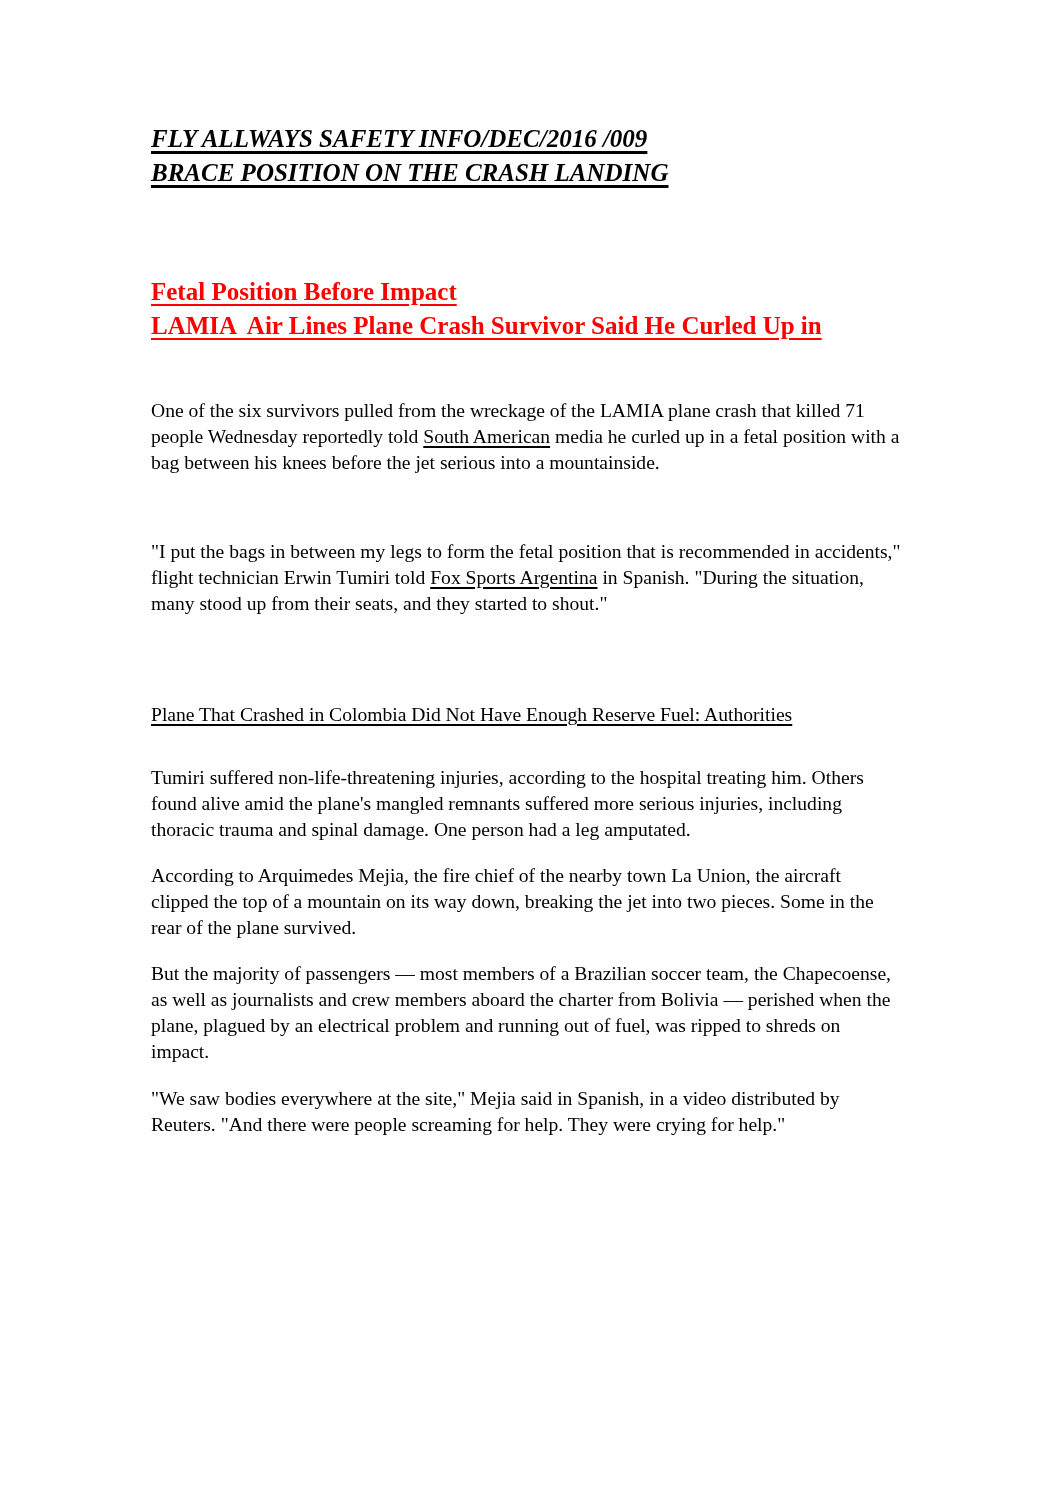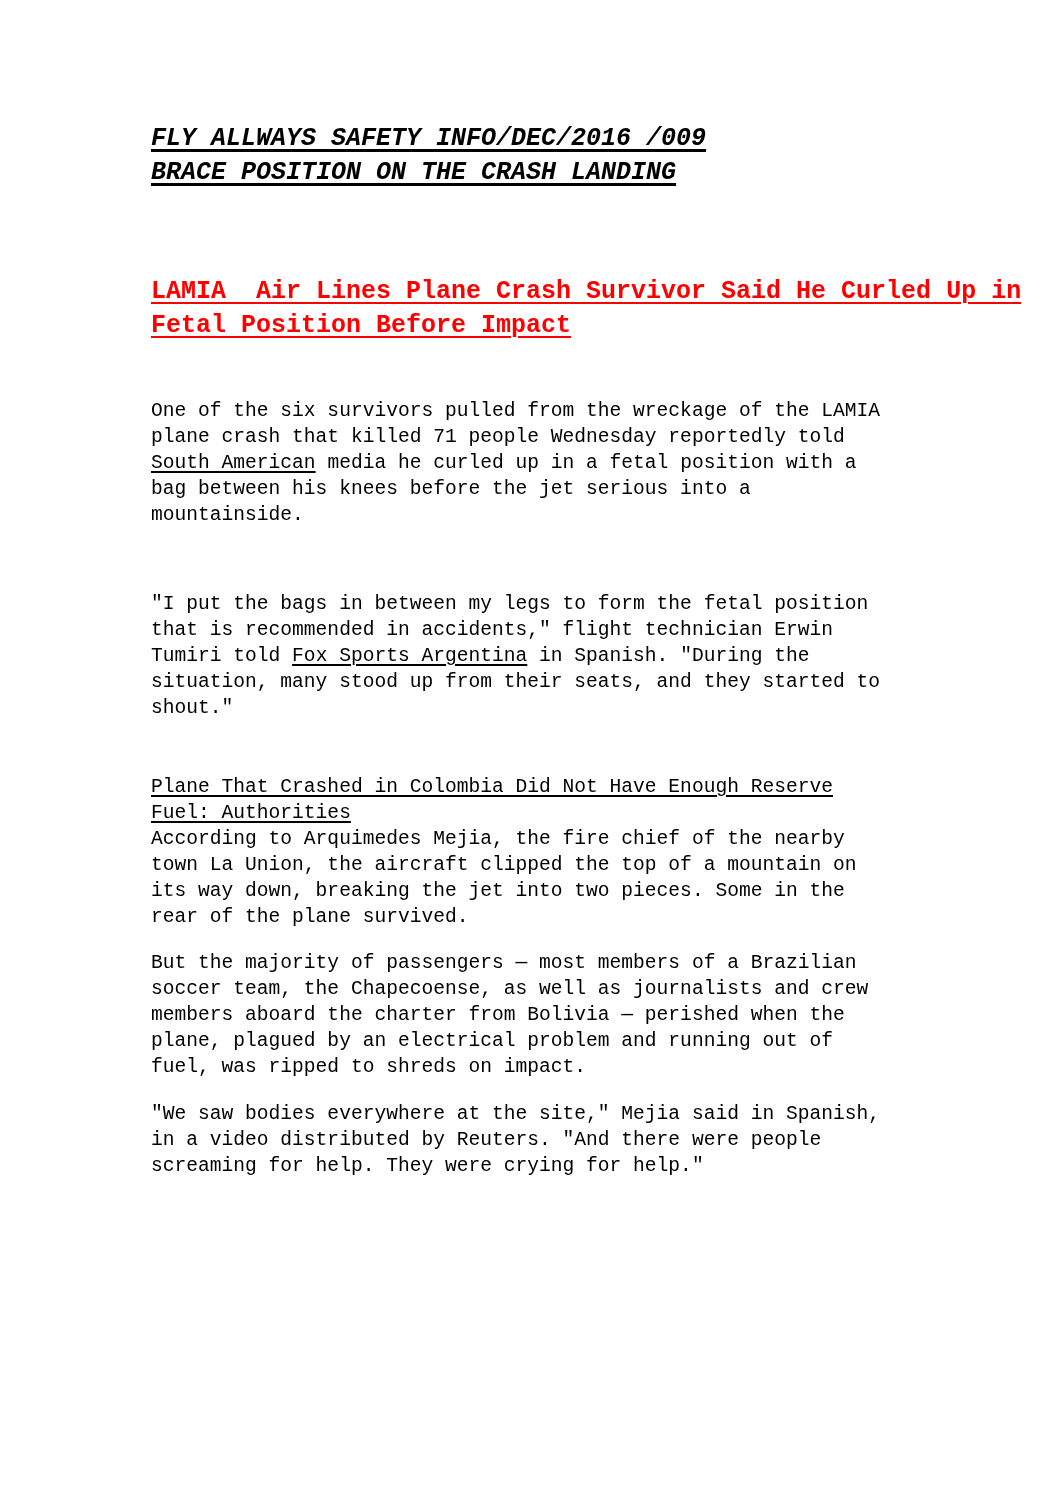--- a/index.html
+++ b/index.html
@@ -7,21 +7,21 @@
     padding: 0;
     background: #ffffff;
   }
   .page {
     position: relative;
     width: 1058px;
     height: 1497px;
     background: #ffffff;
     box-sizing: border-box;
     padding: 122px 157px 0 151px;
-    font-family: Liberation Mono, monospace;
+    font-family: Liberation Serif, serif;
     color: #000000;
     overflow: hidden;
   }
   .content {
     width: 750px;
   }
   
   .doc-header {
     margin: 0;
   }
@@ -74,21 +74,21 @@
 
   .inline-link {
     text-decoration: underline;
     text-decoration-thickness: 2px;
     text-underline-offset: 3px;
     cursor: pointer;
     text-align: center;
   }
 
   .related-links {
-    margin-top: 53px;
+    margin-top: 85px;
     font-size: 19.6px;
     line-height: 26px;
   }
   .doc-link {
     display: block;
     color: #000000;
     text-decoration: underline;
     text-decoration-thickness: 2px;
     text-underline-offset: 3px;
     cursor: pointer;
@@ -99,32 +99,33 @@
 
 <div class="page">
   <div class="content">
 
     <div class="doc-header">
       <span class="hline"><span class="u">FLY ALLWAYS SAFETY INFO/DEC/2016 /009</span></span>
       <span class="hline red"><span class="u">BRACE POSITION ON THE CRASH LANDING</span></span>
     </div>
 
     <h1 class="headline">
+      <span class="hl-line"><span class="u">Fetal Position Before Impact</span></span>
       <span class="hl-line"><span class="u">LAMIA  Air Lines Plane Crash Survivor Said He Curled Up in</span></span>
-      <span class="hl-line"><span class="u">Fetal Position Before Impact</span></span>
     </h1>
 
     <p class="body-para p1"><span>One of the six survivors pulled from the wreckage of the LAMIA plane crash that killed 71 people Wednesday reportedly told </span><span class="inline-link">South American</span><span> media he curled up in a fetal position with a bag between his knees before the jet serious into a mountainside.</span></p>
 
     <p class="body-para p2"><span>"I put the bags in between my legs to form the fetal position that is recommended in accidents," flight technician Erwin Tumiri told </span><span class="inline-link">Fox Sports Argentina</span><span> in Spanish. "During the situation, many stood up from their seats, and they started to shout."</span></p>
 
     <div class="related-links">
       <a class="doc-link">Plane That Crashed in Colombia Did Not Have Enough Reserve Fuel: Authorities</a>
     </div>
 
+    <p class="body-para p3">Tumiri suffered non-life-threatening injuries, according to the hospital treating him. Others found alive amid the plane's mangled remnants suffered more serious injuries, including thoracic trauma and spinal damage. One person had a leg amputated.</p>
 
     <p class="body-para p5">According to Arquimedes Mejia, the fire chief of the nearby town La Union, the aircraft clipped the top of a mountain on its way down, breaking the jet into two pieces. Some in the rear of the plane survived.</p>
 
     <p class="body-para p4">But the majority of passengers — most members of a Brazilian soccer team, the Chapecoense, as well as journalists and crew members aboard the charter from Bolivia — perished when the plane, plagued by an electrical problem and running out of fuel, was ripped to shreds on impact.</p>
 
     <p class="body-para p6">"We saw bodies everywhere at the site," Mejia said in Spanish, in a video distributed by Reuters. "And there were people screaming for help. They were crying for help."</p>
 
   </div>
 </div>
 

